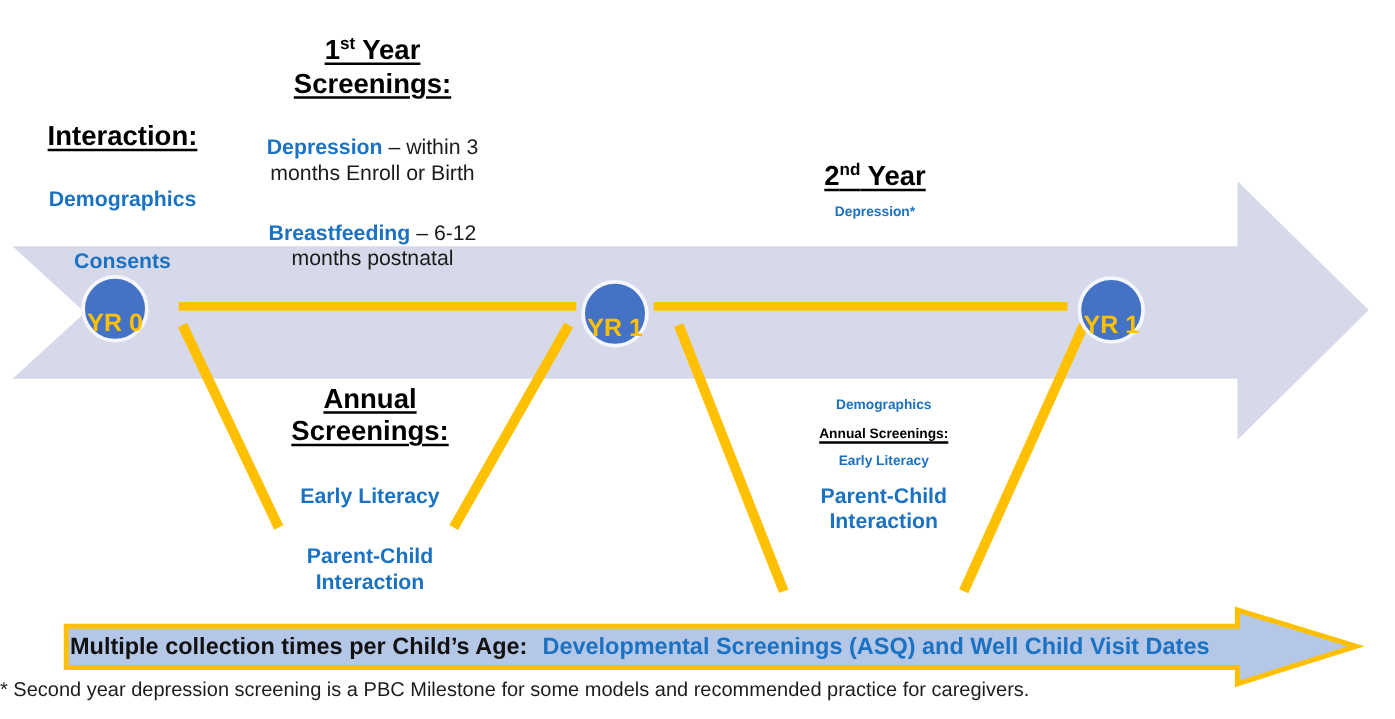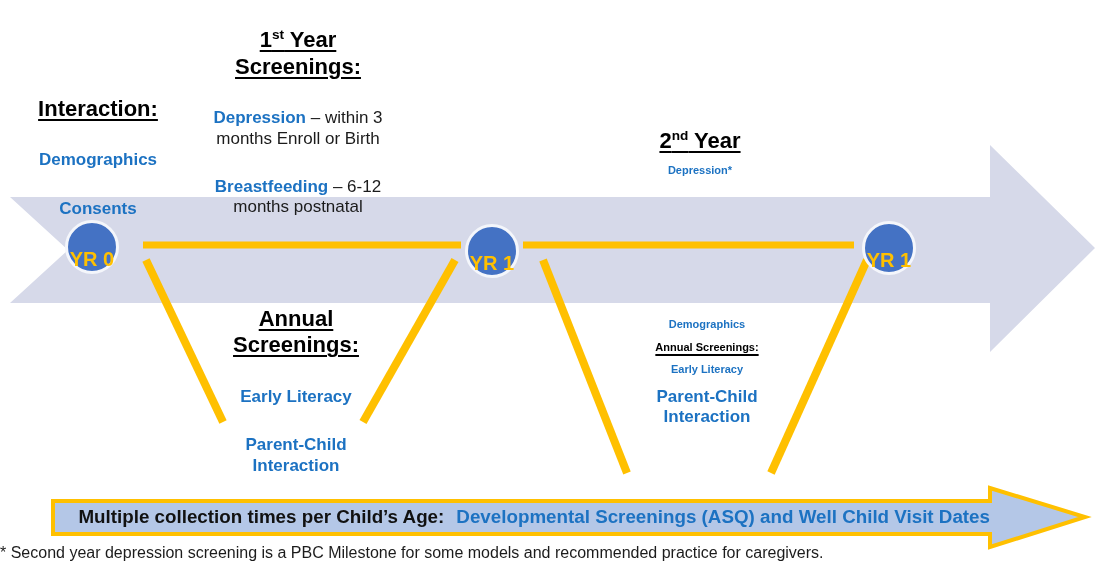--- a/index.html
+++ b/index.html
@@ -27,21 +27,21 @@
   .yr-circle{
     position:absolute;width:48px;height:48px;border-radius:50%;
     background:#4472C4;border:3px solid #f4f6fb;
     display:flex;align-items:flex-end;justify-content:center;
     color:#FFC000;font-weight:bold;font-size:20px;white-space:nowrap;
   }
 
   
   .bar-label{
     position:absolute;left:56px;top:506px;width:934px;
-    text-align:right;white-space:nowrap;
+    text-align:left;white-space:nowrap;
     font-size:18.8px;font-weight:bold;color:#111;
   }
   .bar-label .blue{margin-left:12px;}
 
   .footnote{
     position:absolute;left:0;top:544px;width:1083px;text-align:left;
     font-size:16px;color:#1c1c1c;font-weight:normal;
   }
 </style>
 </head>

